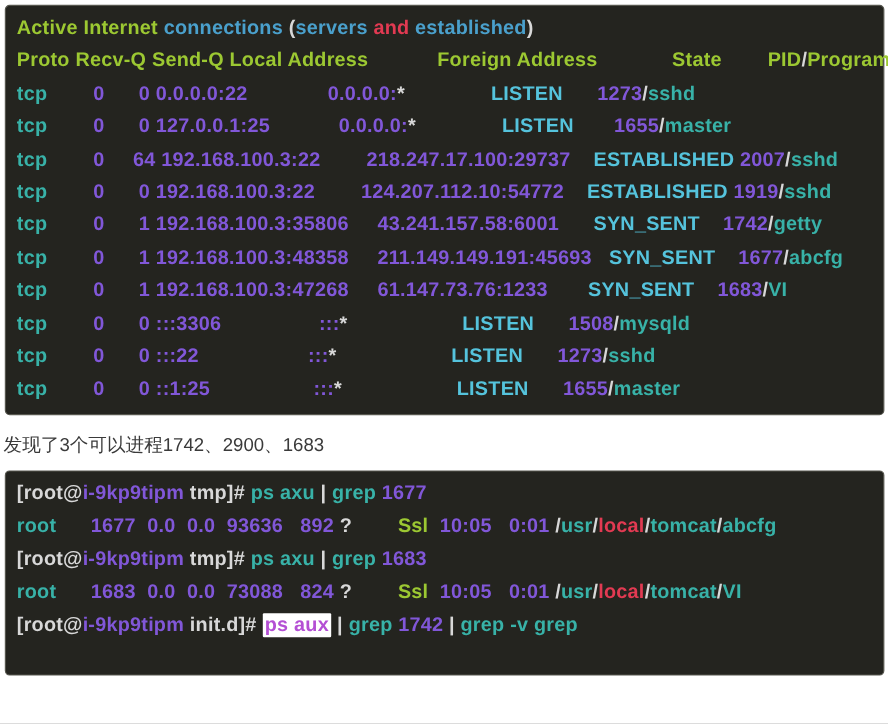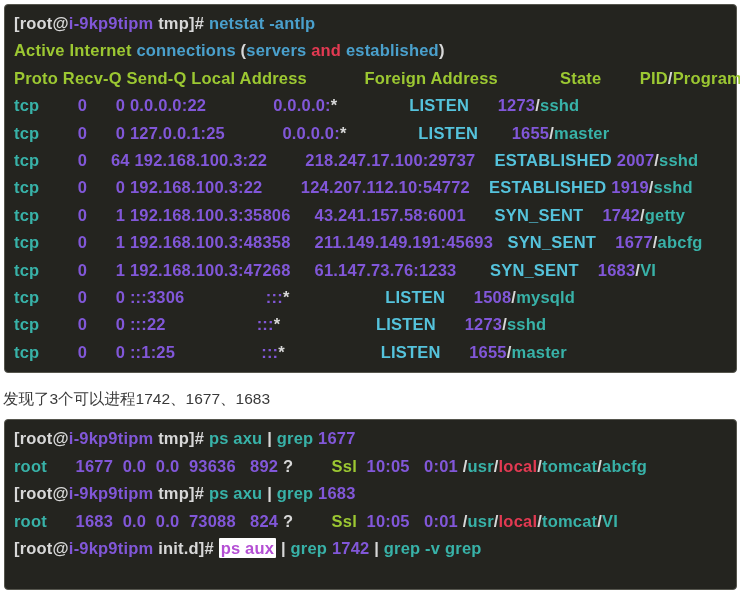--- a/index.html
+++ b/index.html
@@ -41,37 +41,36 @@
   }
   .hl-seg {
     padding: 1px 2px;
     border-radius: 1px;
   }
 </style>
 </head>
 <body style="background: rgb(255, 255, 255);">
 
 <div class="terminal" style="background: rgb(36, 36, 31); border-color: rgb(86, 86, 78);">
-    <div class="term-line"><span style="color: rgb(216, 216, 216);">[root@</span><span style="color: rgb(129, 87, 216);">i-9kp9tipm</span><span style="color: rgb(216, 216, 216);"> tmp]# </span><span style="color: rgb(74, 160, 204);">netstat -antlp</span></div>
     <div class="term-line"><span style="color: rgb(156, 200, 50);">Active Internet</span><span style="color: rgb(74, 160, 204);"> connections</span><span style="color: rgb(216, 216, 216);"> (</span><span style="color: rgb(74, 160, 204);">servers</span><span style="color: rgb(226, 58, 82);"> and</span><span style="color: rgb(74, 160, 204);"> established</span><span style="color: rgb(216, 216, 216);">)</span></div>
     <div class="term-line"><span style="color: rgb(156, 200, 50);">Proto Recv-Q Send-Q Local Address            </span><span style="color: rgb(156, 200, 50);">Foreign Address             </span><span style="color: rgb(156, 200, 50);">State        </span><span style="color: rgb(156, 200, 50);">PID</span><span style="color: rgb(216, 216, 216);">/</span><span style="color: rgb(156, 200, 50);">Program</span></div>
     <div class="term-line"><span style="color: rgb(56, 178, 168);">tcp</span><span style="color: rgb(129, 87, 216);">        0      0 </span><span style="color: rgb(129, 87, 216);">0.0.0.0:22</span><span style="color: rgb(129, 87, 216);">              </span><span style="color: rgb(129, 87, 216);">0.0.0.0:</span><span style="color: rgb(216, 216, 216);">*</span><span style="color: rgb(129, 87, 216);">               </span><span style="color: rgb(85, 195, 220);">LISTEN</span><span style="color: rgb(129, 87, 216);">      </span><span style="color: rgb(129, 87, 216);">1273</span><span style="color: rgb(216, 216, 216);">/</span><span style="color: rgb(56, 178, 168);">sshd</span></div>
     <div class="term-line"><span style="color: rgb(56, 178, 168);">tcp</span><span style="color: rgb(129, 87, 216);">        0      0 </span><span style="color: rgb(129, 87, 216);">127.0.0.1:25</span><span style="color: rgb(129, 87, 216);">            </span><span style="color: rgb(129, 87, 216);">0.0.0.0:</span><span style="color: rgb(216, 216, 216);">*</span><span style="color: rgb(129, 87, 216);">               </span><span style="color: rgb(85, 195, 220);">LISTEN</span><span style="color: rgb(129, 87, 216);">       </span><span style="color: rgb(129, 87, 216);">1655</span><span style="color: rgb(216, 216, 216);">/</span><span style="color: rgb(56, 178, 168);">master</span></div>
     <div class="term-line"><span style="color: rgb(56, 178, 168);">tcp</span><span style="color: rgb(129, 87, 216);">        0     64 </span><span style="color: rgb(129, 87, 216);">192.168.100.3:22</span><span style="color: rgb(129, 87, 216);">        </span><span style="color: rgb(129, 87, 216);">218.247.17.100:29737</span><span style="color: rgb(129, 87, 216);">    </span><span style="color: rgb(85, 195, 220);">ESTABLISHED</span><span style="color: rgb(129, 87, 216);"> </span><span style="color: rgb(129, 87, 216);">2007</span><span style="color: rgb(216, 216, 216);">/</span><span style="color: rgb(56, 178, 168);">sshd</span></div>
     <div class="term-line"><span style="color: rgb(56, 178, 168);">tcp</span><span style="color: rgb(129, 87, 216);">        0      0 </span><span style="color: rgb(129, 87, 216);">192.168.100.3:22</span><span style="color: rgb(129, 87, 216);">        </span><span style="color: rgb(129, 87, 216);">124.207.112.10:54772</span><span style="color: rgb(129, 87, 216);">    </span><span style="color: rgb(85, 195, 220);">ESTABLISHED</span><span style="color: rgb(129, 87, 216);"> </span><span style="color: rgb(129, 87, 216);">1919</span><span style="color: rgb(216, 216, 216);">/</span><span style="color: rgb(56, 178, 168);">sshd</span></div>
     <div class="term-line"><span style="color: rgb(56, 178, 168);">tcp</span><span style="color: rgb(129, 87, 216);">        0      1 </span><span style="color: rgb(129, 87, 216);">192.168.100.3:35806</span><span style="color: rgb(129, 87, 216);">     </span><span style="color: rgb(129, 87, 216);">43.241.157.58:6001</span><span style="color: rgb(129, 87, 216);">      </span><span style="color: rgb(85, 195, 220);">SYN_SENT</span><span style="color: rgb(129, 87, 216);">    </span><span style="color: rgb(129, 87, 216);">1742</span><span style="color: rgb(216, 216, 216);">/</span><span style="color: rgb(56, 178, 168);">getty</span></div>
     <div class="term-line"><span style="color: rgb(56, 178, 168);">tcp</span><span style="color: rgb(129, 87, 216);">        0      1 </span><span style="color: rgb(129, 87, 216);">192.168.100.3:48358</span><span style="color: rgb(129, 87, 216);">     </span><span style="color: rgb(129, 87, 216);">211.149.149.191:45693</span><span style="color: rgb(129, 87, 216);">   </span><span style="color: rgb(85, 195, 220);">SYN_SENT</span><span style="color: rgb(129, 87, 216);">    </span><span style="color: rgb(129, 87, 216);">1677</span><span style="color: rgb(216, 216, 216);">/</span><span style="color: rgb(56, 178, 168);">abcfg</span></div>
     <div class="term-line"><span style="color: rgb(56, 178, 168);">tcp</span><span style="color: rgb(129, 87, 216);">        0      1 </span><span style="color: rgb(129, 87, 216);">192.168.100.3:47268</span><span style="color: rgb(129, 87, 216);">     </span><span style="color: rgb(129, 87, 216);">61.147.73.76:1233</span><span style="color: rgb(129, 87, 216);">       </span><span style="color: rgb(85, 195, 220);">SYN_SENT</span><span style="color: rgb(129, 87, 216);">    </span><span style="color: rgb(129, 87, 216);">1683</span><span style="color: rgb(216, 216, 216);">/</span><span style="color: rgb(56, 178, 168);">VI</span></div>
     <div class="term-line"><span style="color: rgb(56, 178, 168);">tcp</span><span style="color: rgb(129, 87, 216);">        0      0 </span><span style="color: rgb(129, 87, 216);">:::3306</span><span style="color: rgb(129, 87, 216);">                 </span><span style="color: rgb(129, 87, 216);">:::</span><span style="color: rgb(216, 216, 216);">*</span><span style="color: rgb(129, 87, 216);">                    </span><span style="color: rgb(85, 195, 220);">LISTEN</span><span style="color: rgb(129, 87, 216);">      </span><span style="color: rgb(129, 87, 216);">1508</span><span style="color: rgb(216, 216, 216);">/</span><span style="color: rgb(56, 178, 168);">mysqld</span></div>
     <div class="term-line"><span style="color: rgb(56, 178, 168);">tcp</span><span style="color: rgb(129, 87, 216);">        0      0 </span><span style="color: rgb(129, 87, 216);">:::22</span><span style="color: rgb(129, 87, 216);">                   </span><span style="color: rgb(129, 87, 216);">:::</span><span style="color: rgb(216, 216, 216);">*</span><span style="color: rgb(129, 87, 216);">                    </span><span style="color: rgb(85, 195, 220);">LISTEN</span><span style="color: rgb(129, 87, 216);">      </span><span style="color: rgb(129, 87, 216);">1273</span><span style="color: rgb(216, 216, 216);">/</span><span style="color: rgb(56, 178, 168);">sshd</span></div>
     <div class="term-line"><span style="color: rgb(56, 178, 168);">tcp</span><span style="color: rgb(129, 87, 216);">        0      0 </span><span style="color: rgb(129, 87, 216);">::1:25</span><span style="color: rgb(129, 87, 216);">                  </span><span style="color: rgb(129, 87, 216);">:::</span><span style="color: rgb(216, 216, 216);">*</span><span style="color: rgb(129, 87, 216);">                    </span><span style="color: rgb(85, 195, 220);">LISTEN</span><span style="color: rgb(129, 87, 216);">      </span><span style="color: rgb(129, 87, 216);">1655</span><span style="color: rgb(216, 216, 216);">/</span><span style="color: rgb(56, 178, 168);">master</span></div>
   </div>
 
 <div class="note">
-    <div class="note-line" style="color: rgb(58, 58, 58);">发现了3个可以进程1742、1677、1683</div>
+    <div class="note-line" style="color: rgb(58, 58, 58);">发现了3个可以进程1742、2900、1683</div>
   </div>
 
 <div class="terminal second" style="background: rgb(36, 36, 31); border-color: rgb(86, 86, 78);">
     <div class="term-line"><span style="color: rgb(216, 216, 216);">[root@</span><span style="color: rgb(129, 87, 216);">i-9kp9tipm</span><span style="color: rgb(216, 216, 216);"> tmp]# </span><span style="color: rgb(56, 178, 168);">ps axu </span><span style="color: rgb(216, 216, 216);">| </span><span style="color: rgb(56, 178, 168);">grep </span><span style="color: rgb(129, 87, 216);">1677</span></div>
     <div class="term-line"><span style="color: rgb(56, 178, 168);">root</span><span style="color: rgb(129, 87, 216);">      </span><span style="color: rgb(129, 87, 216);">1677  0.0  0.0  93636   892 </span><span style="color: rgb(216, 216, 216);">?</span><span style="color: rgb(216, 216, 216);">        </span><span style="color: rgb(156, 200, 50);">Ssl</span><span style="color: rgb(129, 87, 216);">  10:05   0:01 </span><span style="color: rgb(216, 216, 216);">/</span><span style="color: rgb(56, 178, 168);">usr</span><span style="color: rgb(216, 216, 216);">/</span><span style="color: rgb(226, 58, 82);">local</span><span style="color: rgb(216, 216, 216);">/</span><span style="color: rgb(56, 178, 168);">tomcat</span><span style="color: rgb(216, 216, 216);">/</span><span style="color: rgb(56, 178, 168);">abcfg</span></div>
     <div class="term-line"><span style="color: rgb(216, 216, 216);">[root@</span><span style="color: rgb(129, 87, 216);">i-9kp9tipm</span><span style="color: rgb(216, 216, 216);"> tmp]# </span><span style="color: rgb(56, 178, 168);">ps axu </span><span style="color: rgb(216, 216, 216);">| </span><span style="color: rgb(56, 178, 168);">grep </span><span style="color: rgb(129, 87, 216);">1683</span></div>
     <div class="term-line"><span style="color: rgb(56, 178, 168);">root</span><span style="color: rgb(129, 87, 216);">      </span><span style="color: rgb(129, 87, 216);">1683  0.0  0.0  73088   824 </span><span style="color: rgb(216, 216, 216);">?</span><span style="color: rgb(216, 216, 216);">        </span><span style="color: rgb(156, 200, 50);">Ssl</span><span style="color: rgb(129, 87, 216);">  10:05   0:01 </span><span style="color: rgb(216, 216, 216);">/</span><span style="color: rgb(56, 178, 168);">usr</span><span style="color: rgb(216, 216, 216);">/</span><span style="color: rgb(226, 58, 82);">local</span><span style="color: rgb(216, 216, 216);">/</span><span style="color: rgb(56, 178, 168);">tomcat</span><span style="color: rgb(216, 216, 216);">/</span><span style="color: rgb(56, 178, 168);">VI</span></div>
     <div class="term-line"><span style="color: rgb(216, 216, 216);">[root@</span><span style="color: rgb(129, 87, 216);">i-9kp9tipm</span><span style="color: rgb(216, 216, 216);"> init.d]# </span><span class="hl-seg" style="color: rgb(180, 79, 212); background: rgb(255, 255, 255);">ps aux</span><span style="color: rgb(216, 216, 216);"> </span><span style="color: rgb(216, 216, 216);">| </span><span style="color: rgb(56, 178, 168);">grep </span><span style="color: rgb(129, 87, 216);">1742 </span><span style="color: rgb(216, 216, 216);">| </span><span style="color: rgb(56, 178, 168);">grep -v grep</span></div>
   </div>
 

